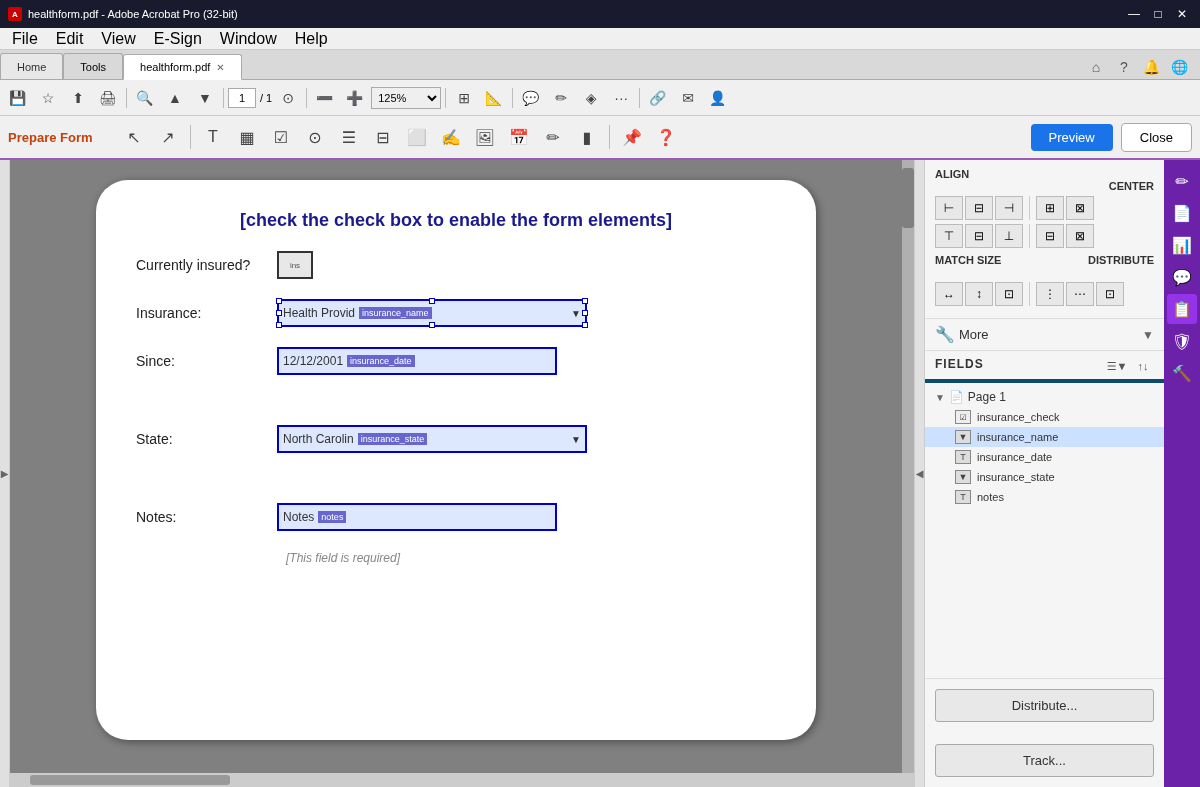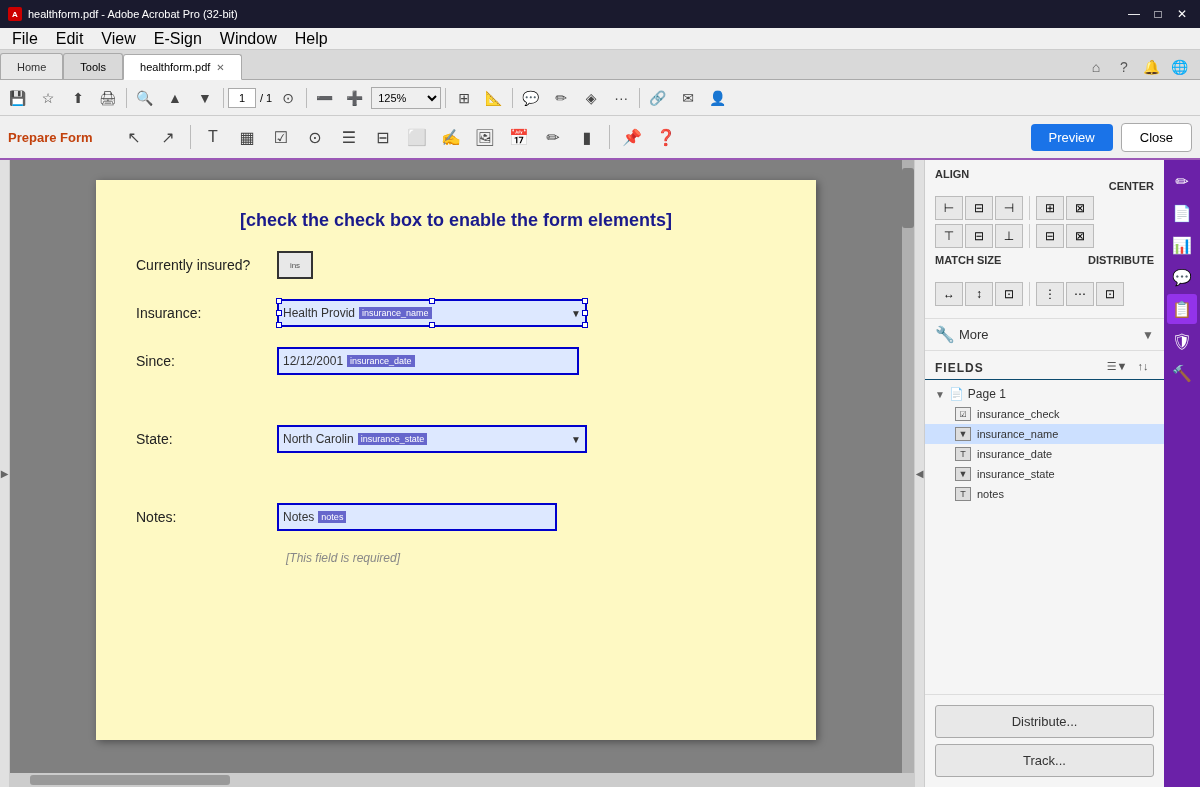--- a/index.html
+++ b/index.html
@@ -183,26 +183,27 @@
     }
     .pdf-scroll-area {
       flex: 1;
       overflow: hidden;
       display: flex;
       justify-content: center;
       align-items: flex-start;
       padding: 20px;
     }
     .pdf-page {
-      background: #fef9c3;
+      background: #ffffff;
       width: 720px;
       min-height: 560px;
       box-shadow: 2px 2px 8px rgba(0,0,0,0.4);
       padding: 30px 40px;
       position: relative;
+      border-radius: 32px;
     }
 
     
     .form-header {
       font-size: 18px;
       font-weight: bold;
       color: #1a1a8c;
       text-align: center;
       margin-bottom: 20px;
     }
@@ -396,23 +397,23 @@
       display: flex;
       align-items: center;
       gap: 4px;
     }
     .more-icon { font-size: 16px; color: #555; }
     .more-chevron { font-size: 12px; color: #666; }
 
     
     .fields-section {
       padding: 6px 10px 4px;
-      border-bottom: 1px solid #0c4a6e;
-      display: flex;
-      align-items: flex-end;
+      border-bottom: 4px solid #0c4a6e;
+      display: flex;
+      align-items: flex-start;
       justify-content: space-between;
     }
     .fields-label {
       font-size: 12px;
       font-weight: 700;
       color: #333;
       letter-spacing: 1px;
     }
     .fields-controls { display: flex; align-items: center; gap: 4px; }
     .fields-ctrl-btn {
@@ -468,21 +469,21 @@
       flex-shrink: 0;
     }
     .tree-item-icon.checkbox { background: #eee; }
     .tree-item-label { font-size: 11px; }
 
     
     .action-buttons {
       padding: 10px;
       display: flex;
       flex-direction: column;
-      gap: 6px;
+      gap: 22px;
       border-top: 1px solid #ddd;
     }
     .action-btn {
       width: 100%;
       padding: 8px;
       border: 1px solid #aaa;
       background: #e8e8e8;
       border-radius: 3px;
       font-size: 13px;
       cursor: pointer;
@@ -684,21 +685,21 @@
                 <div class="handle br"></div>
               </div>
               <span class="field-value">Health Provid</span>
               <span class="field-tag">insurance_name</span>
               <span class="field-dropdown-arrow">▼</span>
             </div>
           </div>
 
           <div class="form-row">
             <div class="form-label">Since:</div>
-            <div class="form-field-text" style="width:302px;">
+            <div class="form-field-text" style="width:280px;">
               <span class="field-value">12/12/2001</span>
               <span class="field-tag">insurance_date</span>
             </div>
           </div>
 
           <div style="height:30px;"></div>
 
           <div class="form-row">
             <div class="form-label">State:</div>
             <div class="form-field-select" style="width:310px;position:relative;">

